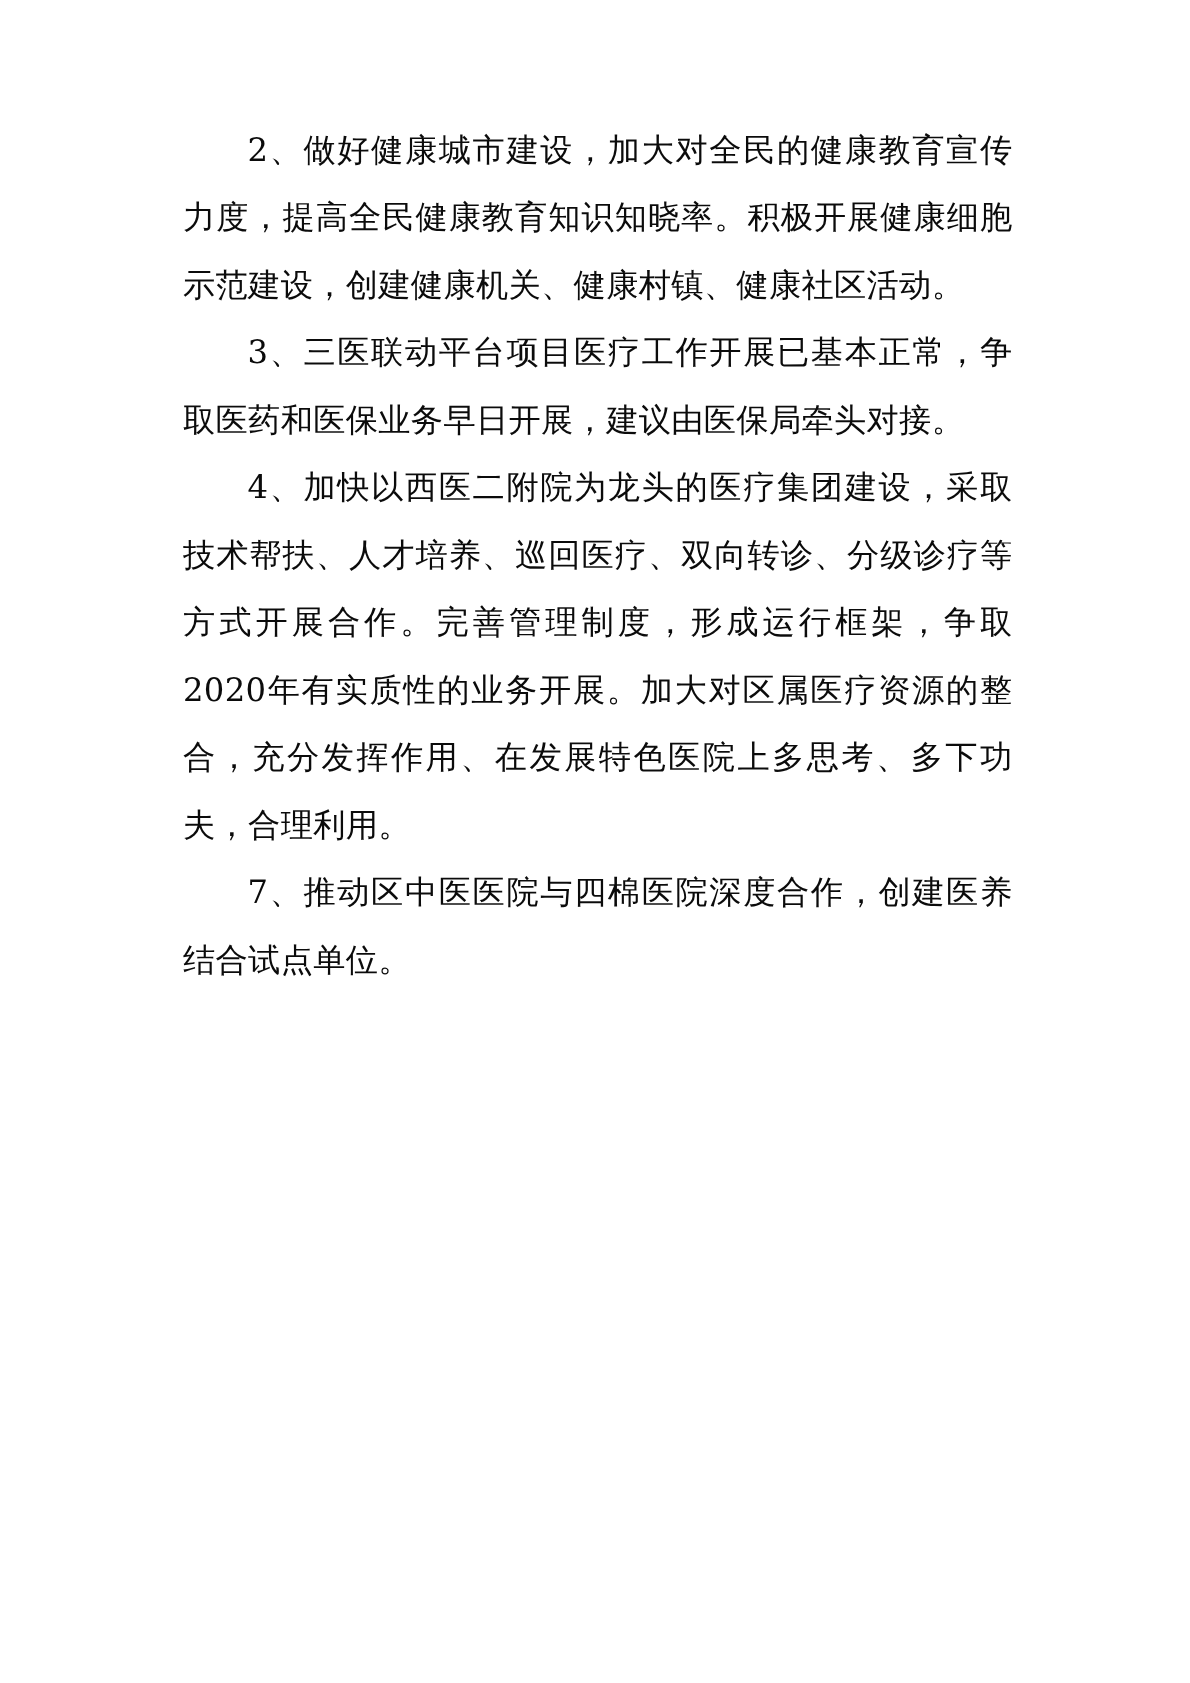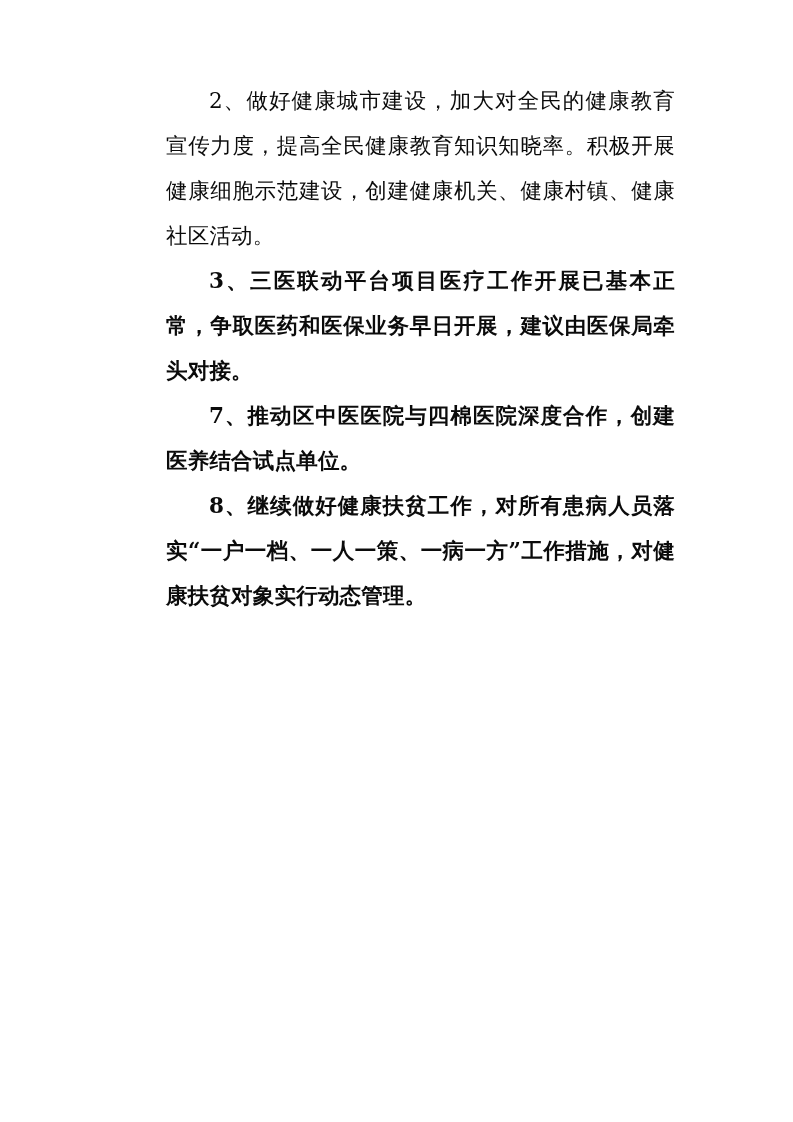--- a/index.html
+++ b/index.html
@@ -22,38 +22,36 @@
     box-sizing: border-box;
     padding: 78px 118px 60px 122px;
   }
   .doc-body {
     font-size: 21.5px;
     line-height: 45px;
     text-align: justify;
     text-justify: inter-ideograph;
     letter-spacing: 0.2px;
     color: #0b0b0b;
-    margin-left: 44px;
   }
   .para {
     margin: 0 0 0 0;
     text-indent: 2em;
     font-size: 21.5px;
     line-height: 45px;
     text-align: justify;
     text-justify: inter-ideograph;
   }
   .para + .para {
     margin-top: 0px;
-    font-weight: bold;
   }
 </style>
 </head>
 <body>
 
 <div class="page">
   <div class="doc-body">
     <p class="para">2、做好健康城市建设，加大对全民的健康教育宣传力度，提高全民健康教育知识知晓率。积极开展健康细胞示范建设，创建健康机关、健康村镇、健康社区活动。</p>
     <p class="para">3、三医联动平台项目医疗工作开展已基本正常，争取医药和医保业务早日开展，建议由医保局牵头对接。</p>
+    <p class="para">4、加快以西医二附院为龙头的医疗集团建设，采取技术帮扶、人才培养、巡回医疗、双向转诊、分级诊疗等方式开展合作。完善管理制度，形成运行框架，争取2020年有实质性的业务开展。加大对区属医疗资源的整合，充分发挥作用、在发展特色医院上多思考、多下功夫，合理利用。</p>
     <p class="para">7、推动区中医医院与四棉医院深度合作，创建医养结合试点单位。</p>
-    <p class="para">8、继续做好健康扶贫工作，对所有患病人员落实“一户一档、一人一策、一病一方”工作措施，对健康扶贫对象实行动态管理。</p>
   </div>
 </div>
 
 </body></html>

